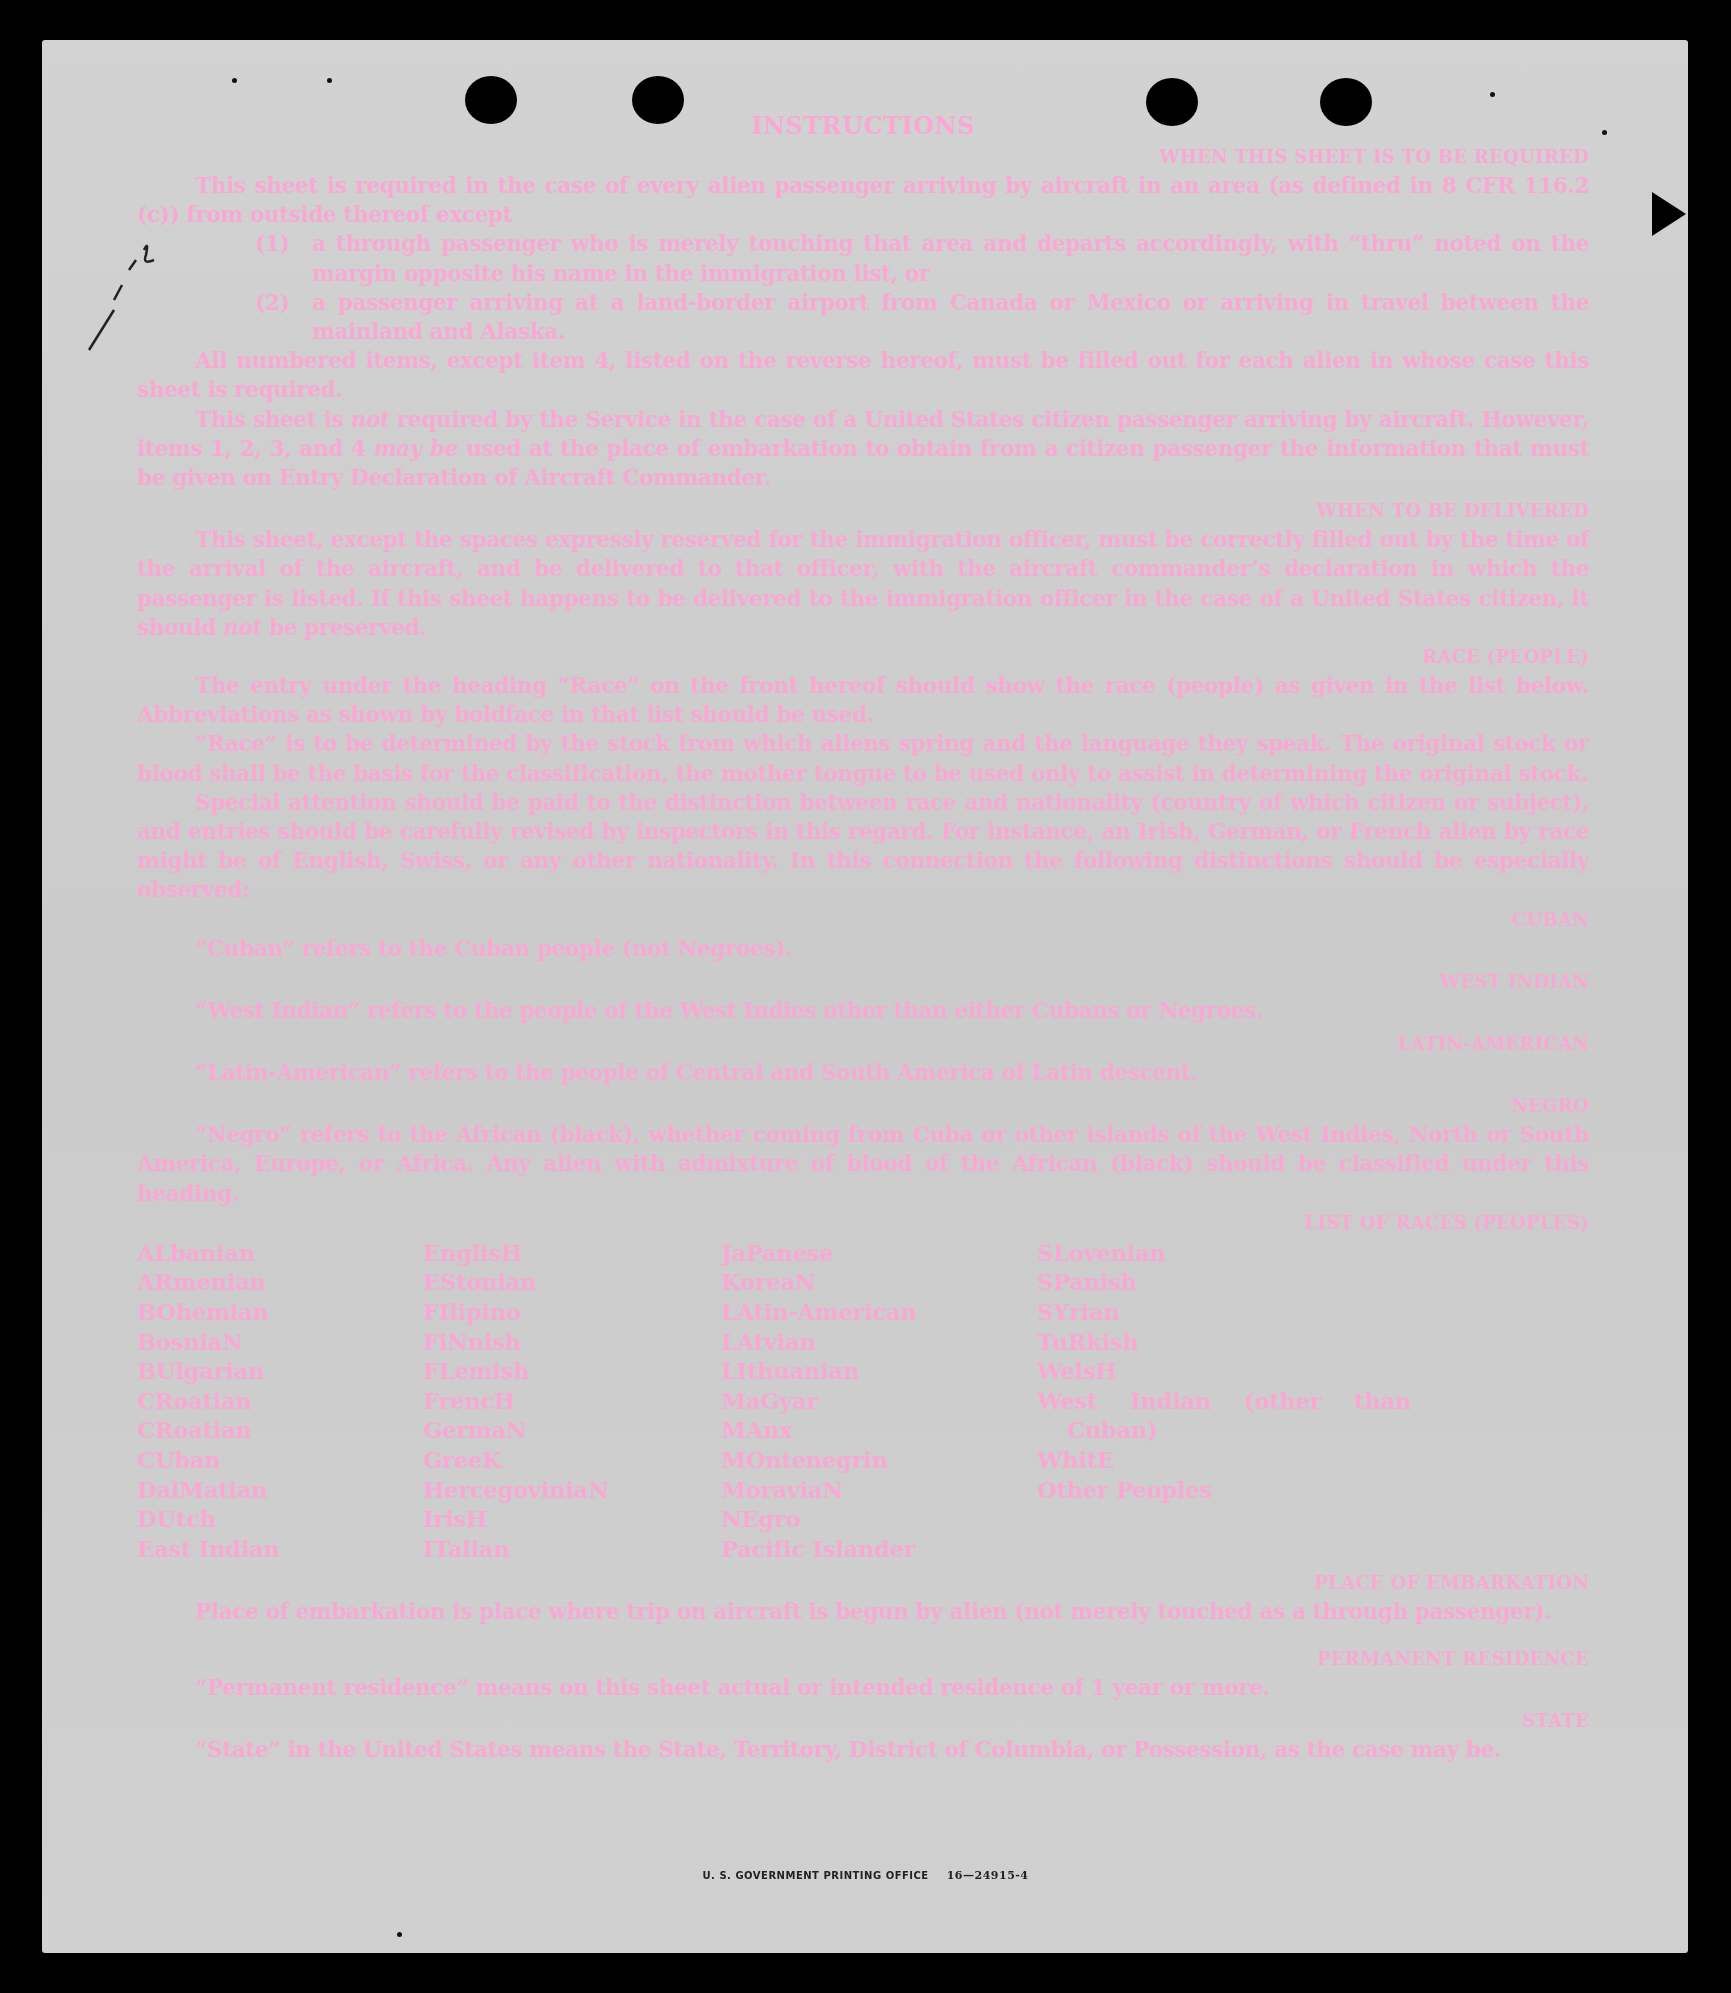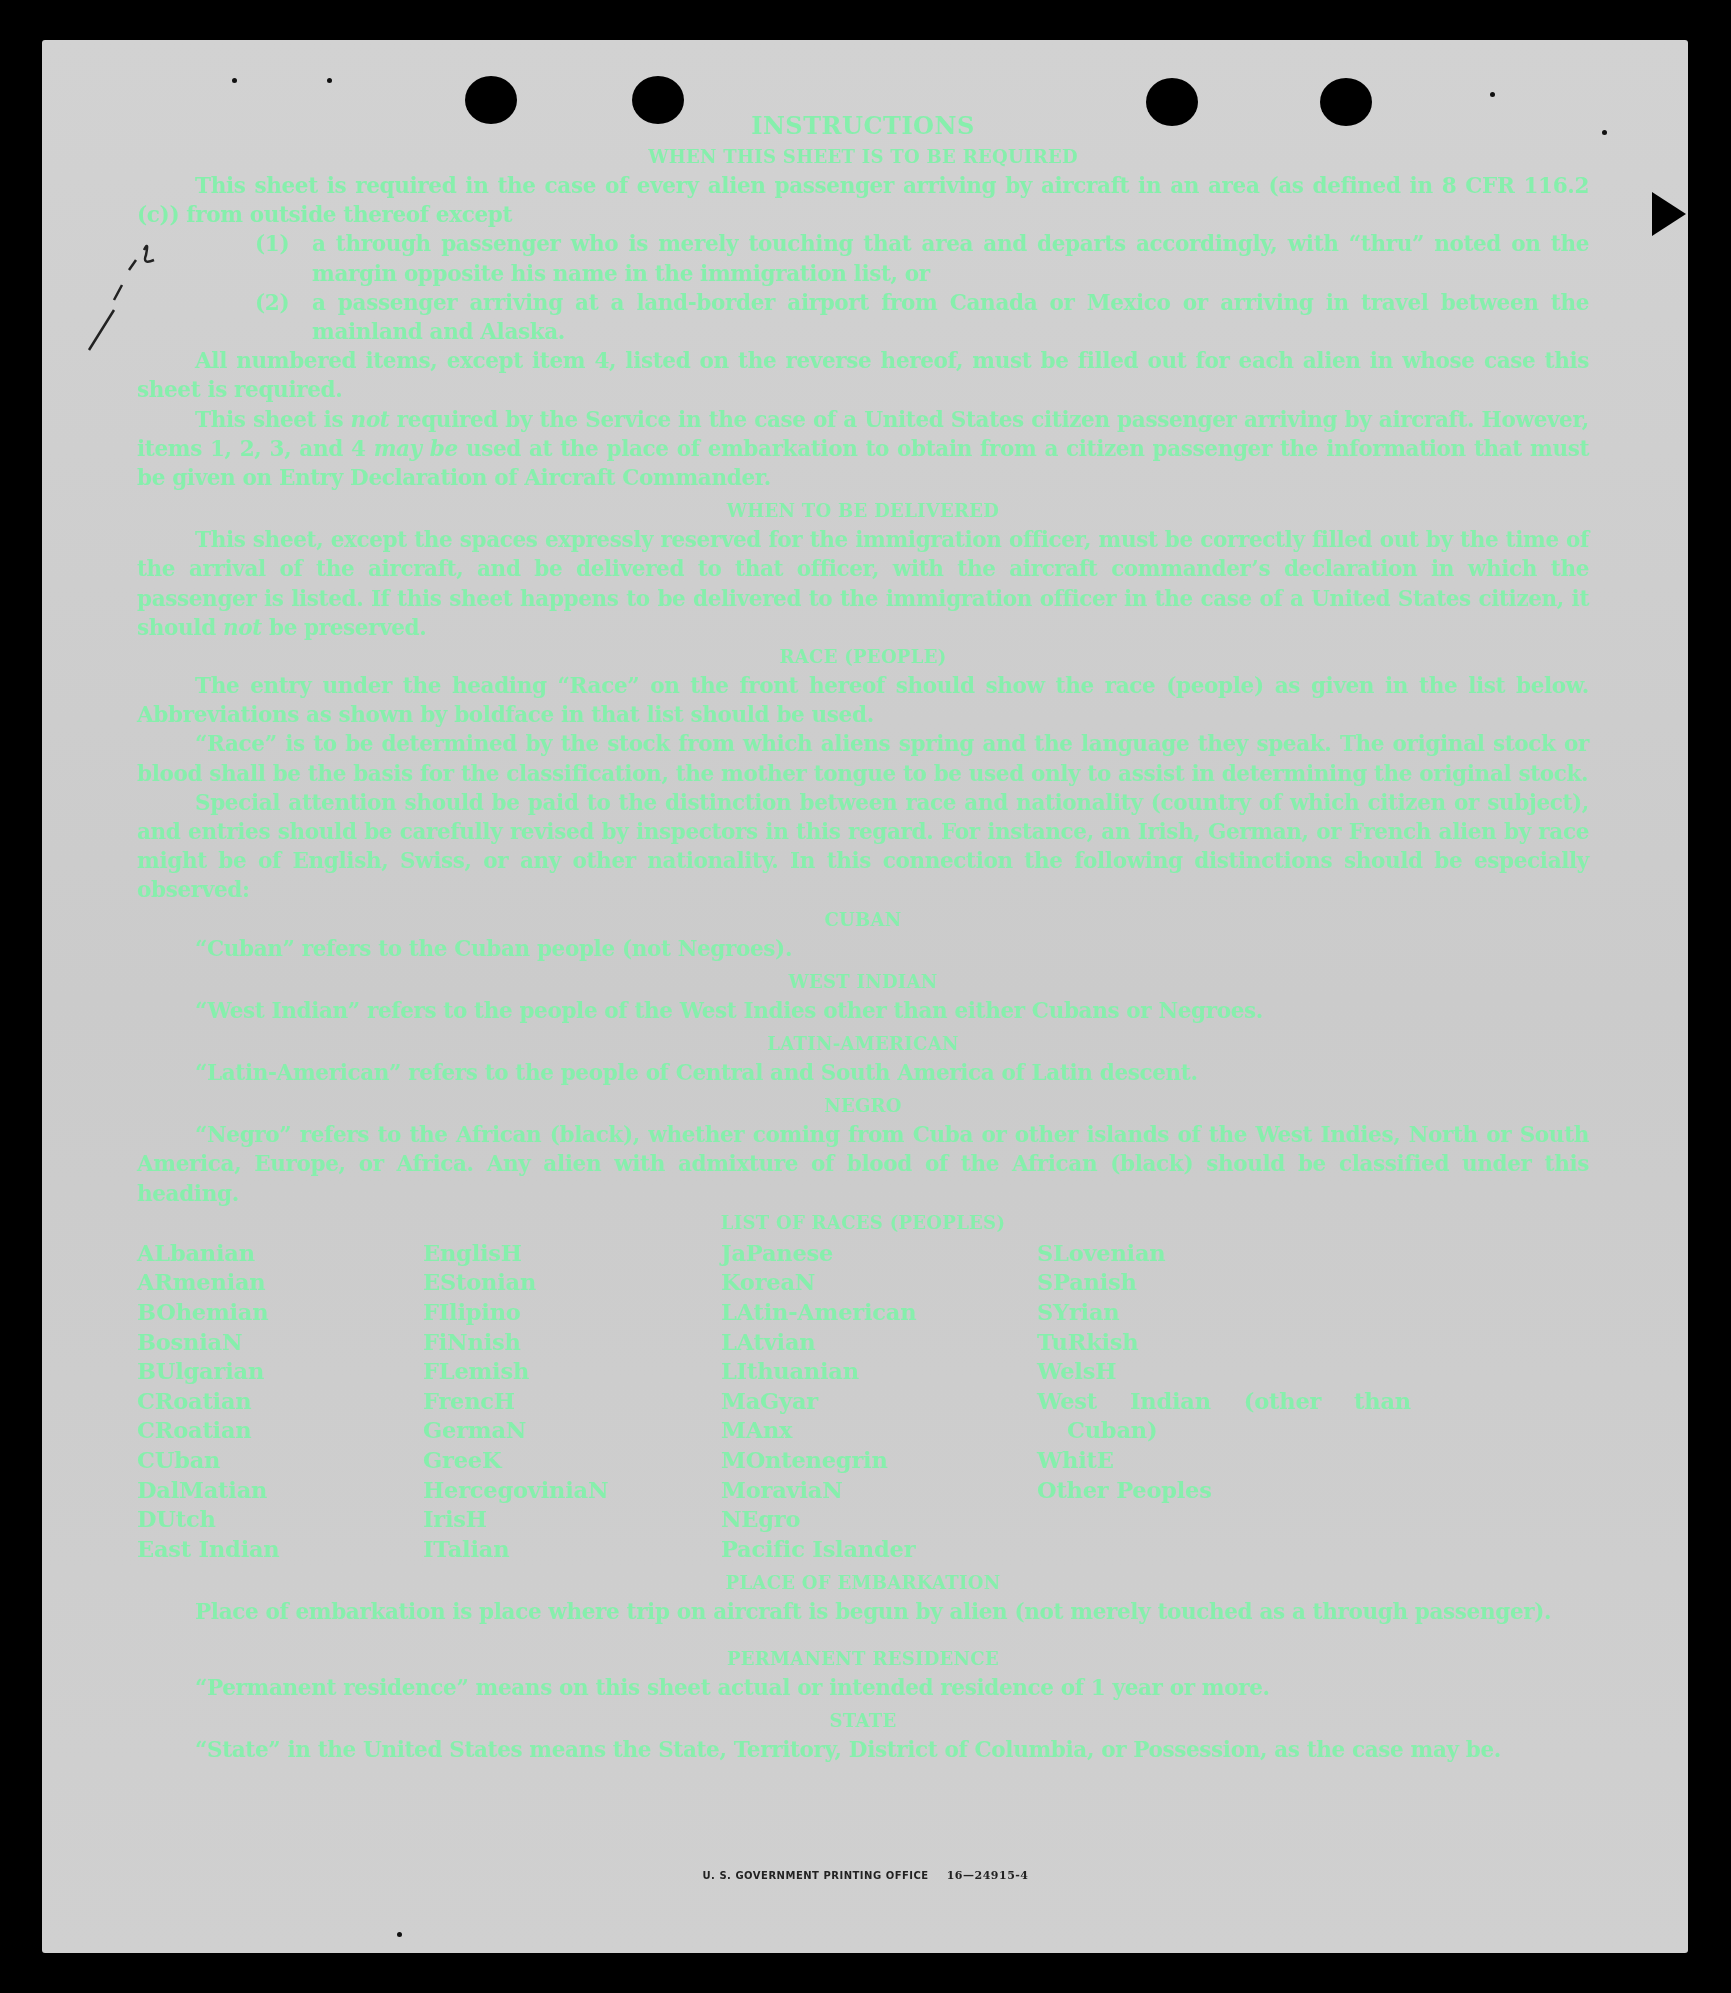--- a/index.html
+++ b/index.html
@@ -19,26 +19,26 @@
     background: #000;
   }
   .dot { position: absolute; width: 5px; height: 5px; border-radius: 50%; background: #111; }
   .arrow {
     position: absolute; left: 1610px; top: 152px; width: 0; height: 0;
     border-top: 22px solid transparent; border-bottom: 22px solid transparent;
     border-left: 34px solid #000;
   }
   .content {
     position: absolute; left: 137px; top: 110px; width: 1452px;
-    color: #86efac; font-weight: bold;
+    color: #f9a8d4; font-weight: bold;
     font-size: 21.5px; line-height: 29.2px;
     letter-spacing: -0.35px;
   }
   .h-main { text-align: center; font-size: 24px; line-height: 32px; letter-spacing: 0.5px; }
-  .h { text-align: center; font-size: 18px; line-height: 29px; letter-spacing: 0.3px; }
+  .h { text-align: right; font-size: 18px; line-height: 29px; letter-spacing: 0.3px; }
   p { margin: 0; text-align: justify; text-align-last: left; }
   .indent { text-indent: 58px; }
   .item { padding-left: 175px; text-indent: -57px; }
   .item .num { display: inline-block; width: 57px; text-indent: 0; }
   em { font-style: italic; }
   .races {
     display: grid;
     grid-template-columns: 258px 270px 288px 374px 262px;
     font-size: 22.5px; line-height: 29.6px; letter-spacing: -0.2px;
     margin-top: 2px;

